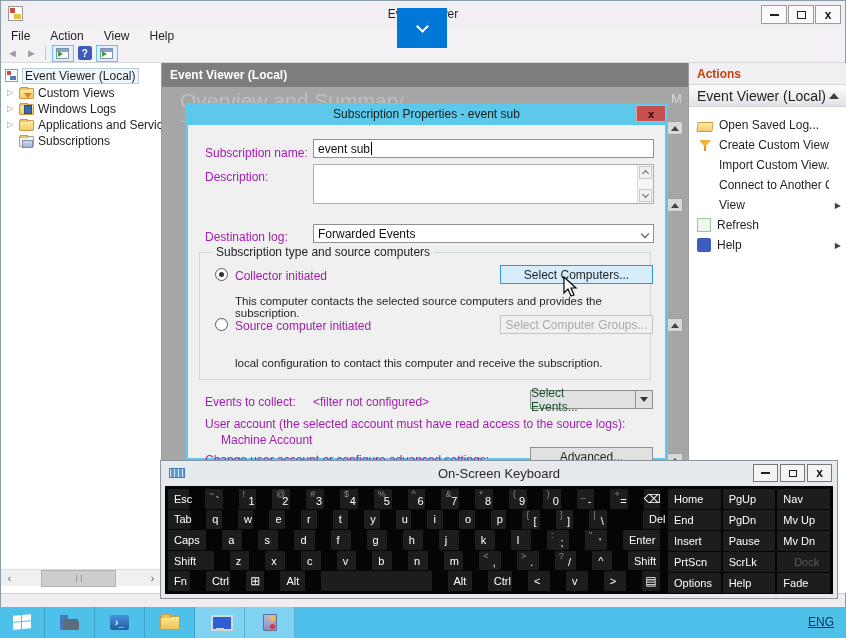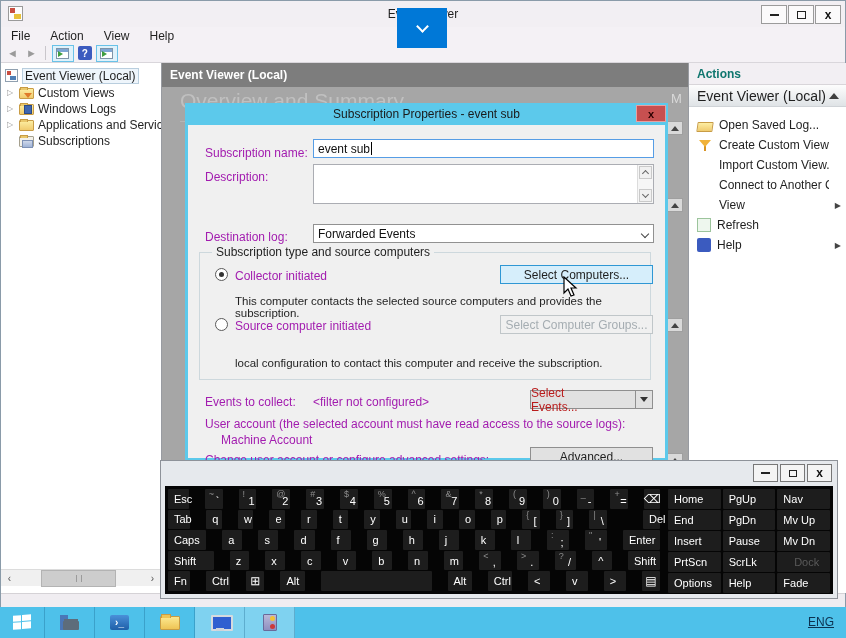--- a/index.html
+++ b/index.html
@@ -67,21 +67,21 @@
     background-image:repeating-linear-gradient(90deg, transparent 0 2px, #9b9b9b 2px 3px, transparent 3px 5px); background-size:9px 7px; background-repeat:no-repeat; background-position:center; background-color:#cdcdcd; }
 
   
   #center-header { position:absolute; left:0; top:0; width:100%; height:24px; background:#7d7d7d; color:#fff; font-weight:bold; font-size:12px; display:flex; align-items:center; padding-left:8px; }
   #overview-title { position:absolute; left:18px; top:26px; width:480px; font-size:21px; color:#c0c0c0; border-bottom:1px solid #b5b5b5; padding-bottom:8px; }
   #corner-text { position:absolute; left:509px; top:28px; font-size:13px; color:#d8d8d8; }
   .collapse-btn { position:absolute; left:505px; width:16px; height:14px; background:#d9d9d9; border:1px solid #9f9f9f; display:flex; align-items:center; justify-content:center; }
   .collapse-btn i { width:0; height:0; border-left:4px solid transparent; border-right:4px solid transparent; border-bottom:5px solid #444; }
 
   
-  #actions-title { height:22px; display:flex; align-items:center; padding-left:8px; font-size:12px; font-weight:bold; color:#0f766e; background:#f2eff3; border-bottom:1px solid #d8d5d9; }
+  #actions-title { height:22px; display:flex; align-items:center; padding-left:8px; font-size:12px; font-weight:bold; color:#c2410c; background:#f2eff3; border-bottom:1px solid #d8d5d9; }
   #actions-section { height:22px; display:flex; align-items:center; justify-content:space-between; padding:0 8px; font-size:14px; color:#1f1f1f; background:linear-gradient(#fdfdfd,#dfe3e6); border-bottom:1px solid #cfd3d7; }
   .tri-up { width:0; height:0; border-left:5px solid transparent; border-right:5px solid transparent; border-bottom:6px solid #3f3f3f; }
   #action-list { padding-top:8px; }
   .act-item { display:flex; align-items:center; height:20px; padding:0 6px 0 8px; font-size:12px; color:#1f1f1f; gap:6px; }
   .act-ico { width:16px; height:14px; flex:none; position:relative; }
   .act-label { flex:1; white-space:nowrap; overflow:hidden; }
   .act-arrow { font-size:8px; color:#444; }
   .ico-open { background:linear-gradient(#fdeea2,#f0cb6e); border:1px solid #c89c45; height:10px; margin-top:3px; border-radius:1px; transform:skewX(-8deg); }
   .ico-filter::after { content:""; position:absolute; left:2px; top:2px; width:0; height:0; border-left:6px solid transparent; border-right:6px solid transparent; border-top:7px solid #f0b23a; }
   .ico-filter::before { content:""; position:absolute; left:7px; top:8px; width:2px; height:5px; background:#d89425; }
@@ -104,21 +104,21 @@
   .chev-dn { width:5px; height:5px; border-right:1px solid #666; border-bottom:1px solid #666; transform:rotate(45deg); margin-bottom:2px; }
   .dlg-select { position:absolute; background:#fff; border:1px solid #919191; font-size:12px; color:#111; display:flex; align-items:center; padding-left:4px; }
   .dlg-select .dd { position:absolute; right:5px; top:6px; width:6px; height:6px; border-right:1px solid #444; border-bottom:1px solid #444; transform:rotate(45deg); }
   .groupbox { position:absolute; border:1px solid #cdd8dd; }
   .groupbox-label { position:absolute; top:-8px; left:12px; background:#f0f0f0; padding:0 4px; font-size:12px; color:#1f1f1f; }
   .radio { position:absolute; width:13px; height:13px; border:1px solid #5a5a5a; border-radius:50%; background:#fff; }
   .radio.sel::after { content:""; position:absolute; left:3px; top:3px; width:5px; height:5px; border-radius:50%; background:#333; }
   .dlg-btn { position:absolute; font-size:12px; color:#1f1f1f; background:#e1e1e1; border:1px solid #8f8f8f; display:flex; align-items:center; justify-content:center; }
   .dlg-btn.hl { background:#d6eefb; border:1px solid #2f97d4; }
   .dlg-btn.disabled { background:#f0f0f0; border:1px solid #c0c6c9; color:#a5adb2; }
-  .split-btn { position:absolute; display:flex; background:#e1e1e1; border:1px solid #8f8f8f; font-size:12px; color:#b91c1c;gap:26px; }
+  .split-btn { position:absolute; display:flex; background:#e1e1e1; border:1px solid #8f8f8f; font-size:12px; color:#14532d;gap:26px; }
   .split-main { flex:1; display:flex; align-items:center; justify-content:center; }
   .split-arrow { width:17px; border-left:1px solid #8f8f8f; display:flex; align-items:center; justify-content:center; }
   .tri-dn { width:0; height:0; border-left:4px solid transparent; border-right:4px solid transparent; border-top:5px solid #333; }
   .dlg-note { position:absolute; font-size:11.5px; color:#1f1f1f; }
 
   
   #cursor { position:absolute; left:563px; top:276px; z-index:35; }
 
   
   #osk { position:absolute; left:160px; top:460px; width:678px; height:139px; background:#e6e9ed; border:1px solid #8e9299; z-index:40; }
@@ -385,20 +385,24 @@
 
 <svg id="cursor" width="16" height="22" viewBox="0 0 16 22">
   <polygon points="1,1 1,17 5,13 8,20 11,19 8,12 13,12" fill="#fff" stroke="#000" stroke-width="1.2"></polygon>
 </svg>
 
 <div id="touch-btn">
   <span class="chev"></span>
 </div>
 
 <div id="osk">
+  <div id="osk-titlebar">
+    <span id="osk-kbicon"></span>
+    <span id="osk-title">On-Screen Keyboard</span>
+  </div>
   <div class="osk-controls">
     <div class="osk-wc">
         <span class="glyph-min"></span>
       </div>
     <div class="osk-wc">
         <span class="glyph-max"></span>
       </div>
     <div class="osk-wc">
         <span class="glyph-close">x</span>
       </div>

